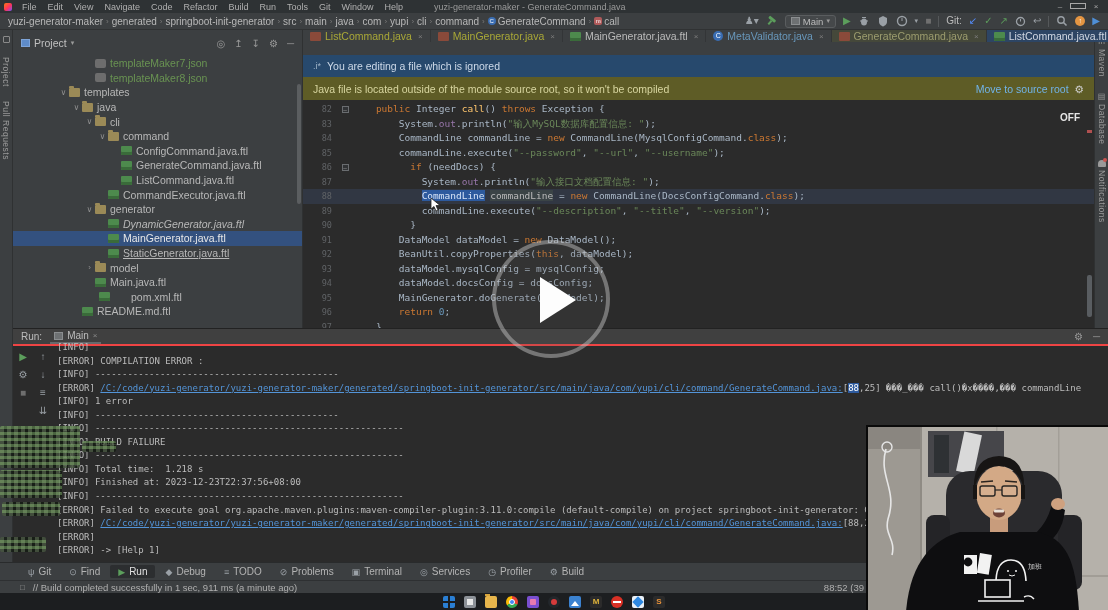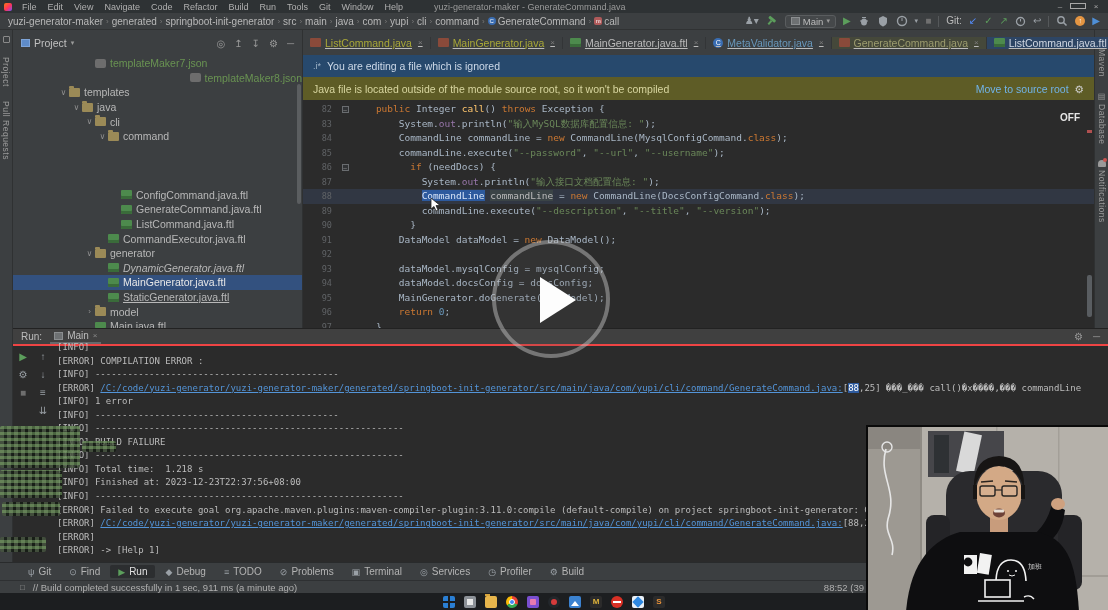--- a/index.html
+++ b/index.html
@@ -62,21 +62,21 @@
     border-radius:1px 1px 0 0; }
   .fic-ftl { background:#4d8a4d; box-shadow:inset 0 -3px 0 #3a6b3a; }
   .fic-java { background:#8a4a3a; }
   .fic-json { background:#6d6d6d; border-radius:2px; }
   .fic-class { background:#3a6db2; border-radius:50%; width:10px; height:10px; font-size:7px; color:#fff;
     text-align:center; line-height:10px; }
   #pp-scroll { position:absolute; right:1px; top:54px; width:4px; height:120px; background:#5b5e60; border-radius:2px; }
 
   
   #editor-col { flex:1; min-width:0; display:flex; flex-direction:column; background:#2b2b2b; position:relative; }
-  #tabbar { height:25px; background:#3c3f41; display:flex; align-items:center; font-size:10.5px; flex:none;text-decoration:underline; }
+  #tabbar { height:25px; background:#3c3f41; display:flex; align-items:flex-start; font-size:10.5px; flex:none; }
   .tab { display:flex; align-items:center; gap:4px; padding:0 7px; border-right:1px solid #333537; white-space:nowrap; }
   .tab .fic { margin-right:0; }
   .tab-close { color:#7d7d7d; font-size:8px; margin-left:2px; }
   .tab.active { background:#45483a; }
   .tab.hl { background:#2d4564; }
 
   .banner { display:flex; align-items:center; gap:6px; font-size:10.5px; padding:0 10px; flex:none; }
   #banner1 { height:22px; background:#27496d; color:#cdd9e8; }
   #banner2 { height:23px; background:#5e5c26; color:#d8d6a0; }
   .banner-ico { color:#9fb3c8; font-size:9px; }
@@ -322,21 +322,21 @@
               <span>⚙</span>
               <span>─</span>
             </span>
         </div>
         <div id="tree">
             <div class="trow" style="padding-left: 71px;">
               <span class="chev"></span>
               <span class="fic fic-json"></span>
               <span style="color: rgb(105, 147, 82);">templateMaker7.json</span>
             </div>
-            <div class="trow" style="padding-left: 71px; justify-content: flex-end;">
+            <div class="trow" style="padding-left: 71px;">
               <span class="chev"></span>
               <span class="fic fic-json"></span>
               <span style="color: rgb(105, 147, 82);">templateMaker8.json</span>
             </div>
             <div class="trow" style="padding-left: 45px;">
               <span class="chev">∨</span>
               <span class="fic fic-folder"></span>
               <span>templates</span>
             </div>
             <div class="trow" style="padding-left: 58px;">
@@ -347,21 +347,21 @@
             <div class="trow" style="padding-left: 71px;">
               <span class="chev">∨</span>
               <span class="fic fic-folder"></span>
               <span>cli</span>
             </div>
             <div class="trow" style="padding-left: 84px;">
               <span class="chev">∨</span>
               <span class="fic fic-folder"></span>
               <span>command</span>
             </div>
-            <div class="trow" style="padding-left: 97px; margin-top: 44px;">
+            <div class="trow" style="padding-left: 97px;">
               <span class="chev"></span>
               <span class="fic fic-ftl"></span>
               <span>ConfigCommand.java.ftl</span>
             </div>
             <div class="trow" style="padding-left: 97px;">
               <span class="chev"></span>
               <span class="fic fic-ftl"></span>
               <span>GenerateCommand.java.ftl</span>
             </div>
             <div class="trow" style="padding-left: 97px;">
@@ -468,21 +468,21 @@
             <div class="cl"><span class="lnum">82</span><span class="fold"><span class="foldbox">–</span></span><span class="ltext"><span class="d">    </span><span class="kw">public </span><span class="d">Integer </span><span class="m">call</span><span class="d">() </span><span class="kw">throws </span><span class="d">Exception {</span></span></div>
             <div class="cl"><span class="lnum">83</span><span class="fold"></span><span class="ltext"><span class="d">        System.</span><span class="fld">out</span><span class="d">.println(</span><span class="s">"输入MySQL数据库配置信息: "</span><span class="d">);</span></span></div>
             <div class="cl"><span class="lnum">84</span><span class="fold"></span><span class="ltext"><span class="d">        CommandLine commandLine = </span><span class="kw">new </span><span class="d">CommandLine(MysqlConfigCommand.</span><span class="kw">class</span><span class="d">);</span></span></div>
             <div class="cl"><span class="lnum">85</span><span class="fold"></span><span class="ltext"><span class="d">        commandLine.execute(</span><span class="s">"--password"</span><span class="d">, </span><span class="s">"--url"</span><span class="d">, </span><span class="s">"--username"</span><span class="d">);</span></span></div>
             <div class="cl"><span class="lnum">86</span><span class="fold"><span class="foldbox">–</span></span><span class="ltext"><span class="d">          </span><span class="kw">if </span><span class="d">(needDocs) {</span></span></div>
             <div class="cl"><span class="lnum">87</span><span class="fold"></span><span class="ltext"><span class="d">            System.</span><span class="fld">out</span><span class="d">.println(</span><span class="s">"输入接口文档配置信息: "</span><span class="d">);</span></span></div>
             <div class="cl cur"><span class="lnum">88</span><span class="fold"></span><span class="ltext"><span class="d">            </span><span class="selw">CommandLine</span><span class="d"> </span><span class="hlw">commandLine</span><span class="d"> = </span><span class="kw">new </span><span class="d">CommandLine(DocsConfigCommand.</span><span class="kw">class</span><span class="d">);</span></span></div>
             <div class="cl"><span class="lnum">89</span><span class="fold"></span><span class="ltext"><span class="d">            commandLine.execute(</span><span class="s">"--description"</span><span class="d">, </span><span class="s">"--title"</span><span class="d">, </span><span class="s">"--version"</span><span class="d">);</span></span></div>
             <div class="cl"><span class="lnum">90</span><span class="fold"></span><span class="ltext"><span class="d">          }</span></span></div>
             <div class="cl"><span class="lnum">91</span><span class="fold"></span><span class="ltext"><span class="d">        DataModel dataModel = </span><span class="kw">new </span><span class="d">DataModel();</span></span></div>
-            <div class="cl"><span class="lnum">92</span><span class="fold"></span></div>
+            <div class="cl"><span class="lnum">92</span><span class="fold"></span><span class="ltext"><span class="d">        BeanUtil.copyProperties(</span><span class="kw">this</span><span class="d">, dataModel);</span></span></div>
             <div class="cl"><span class="lnum">93</span><span class="fold"></span><span class="ltext"><span class="d">        dataModel.mysqlConfig = mysqlConfig;</span></span></div>
             <div class="cl"><span class="lnum">94</span><span class="fold"></span><span class="ltext"><span class="d">        dataModel.docsConfig = docsConfig;</span></span></div>
             <div class="cl"><span class="lnum">95</span><span class="fold"></span><span class="ltext"><span class="d">        MainGenerator.doGenerate(dataModel);</span></span></div>
             <div class="cl"><span class="lnum">96</span><span class="fold"></span><span class="ltext"><span class="d">        </span><span class="kw">return </span><span class="n">0</span><span class="d">;</span></span></div>
             <div class="cl"><span class="lnum">97</span><span class="fold"></span><span class="ltext"><span class="d">    }</span></span></div>
           </div>
         <span id="off-label">OFF</span>
         <div id="ed-scroll"></div>
         <div id="ed-errmark"></div>
       </div>

